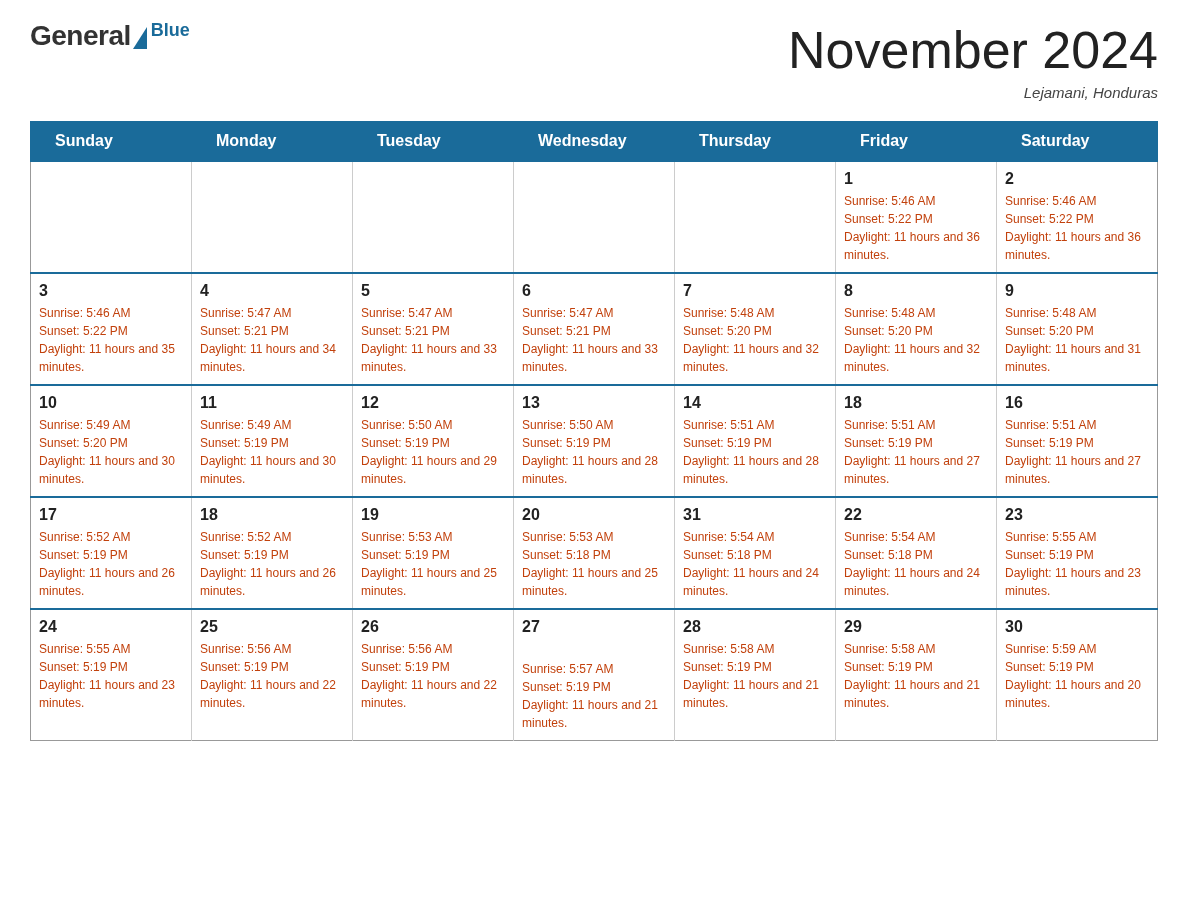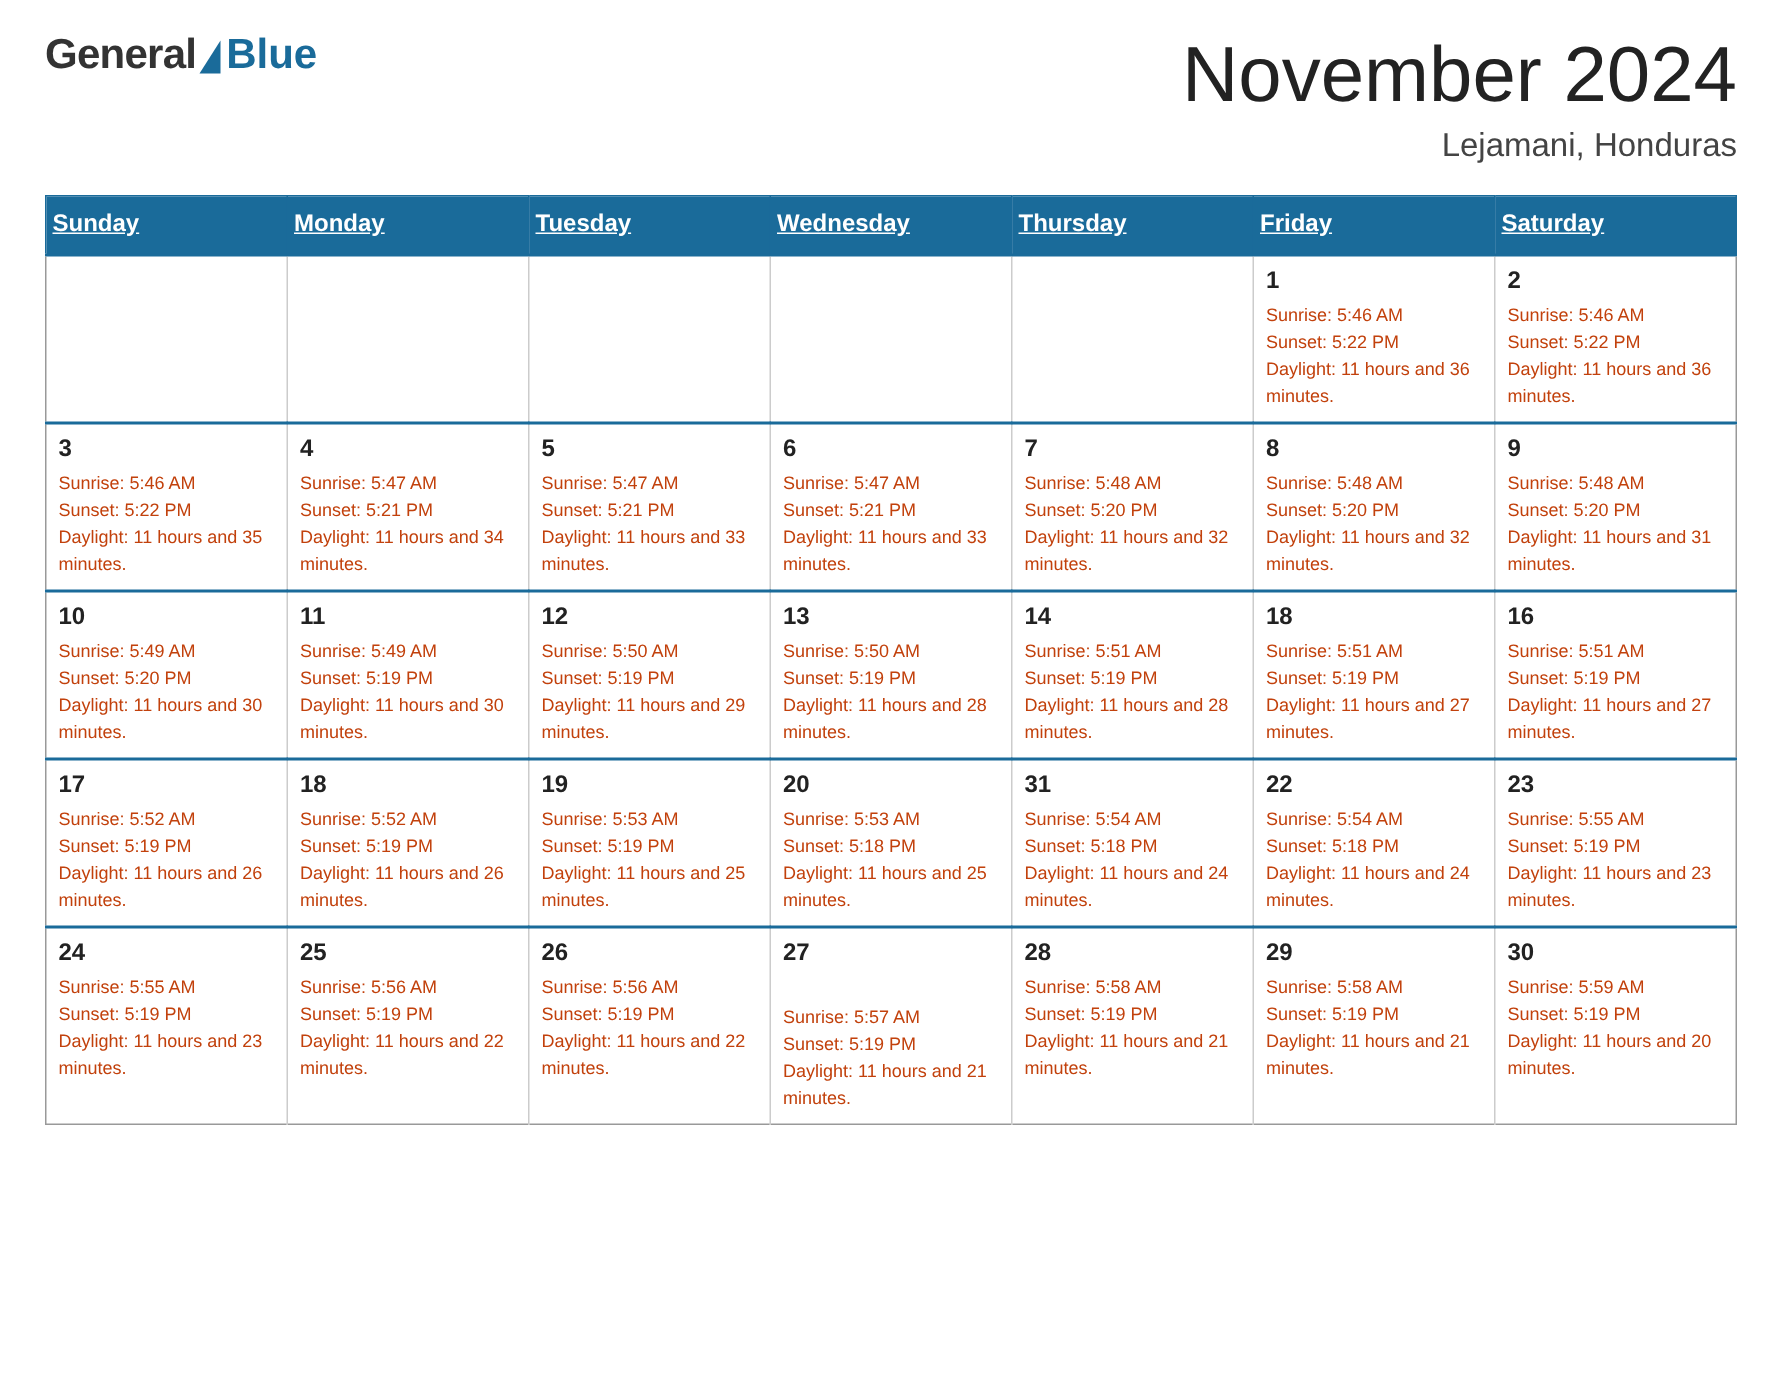--- a/index.html
+++ b/index.html
@@ -33,52 +33,52 @@
     }
     .logo-triangle {
       width: 0;
       height: 0;
       border-left: 14px solid transparent;
       border-bottom: 22px solid #1a6b9a;
       margin-left: 2px;
       margin-top: 4px;
     }
     .logo-blue {
-      font-size: 28px;
+      font-size: 18px;
       font-weight: bold;
       color: #1a6b9a;
       margin-left: 4px;
     }
     .title-section {
       text-align: right;
     }
     .month-title {
       font-size: 52px;
       font-weight: normal;
       color: #222;
     }
     .location {
-      font-size: 22px;
+      font-size: 15px;
       color: #444;
       margin-top: 4px;
+      font-style: italic;
     }
     .calendar-table {
       width: 100%;
       border-collapse: collapse;
       border: 1px solid #999;
     }
     .calendar-table thead tr th {
       background-color: #1a6b9a;
       color: #fff;
       font-size: 16px;
       font-weight: bold;
-      padding: 10px 4px;
+      padding: 10px 24px;
       text-align: left;
       border: 1px solid #1a6b9a;
-      text-decoration: underline;
     }
     .calendar-table tbody tr {
       border-top: 2px solid #1a6b9a;
     }
     .calendar-table tbody tr td {
       vertical-align: top;
       padding: 8px;
       font-size: 12.5px;
       color: #333;
       border-right: 1px solid #ccc;

